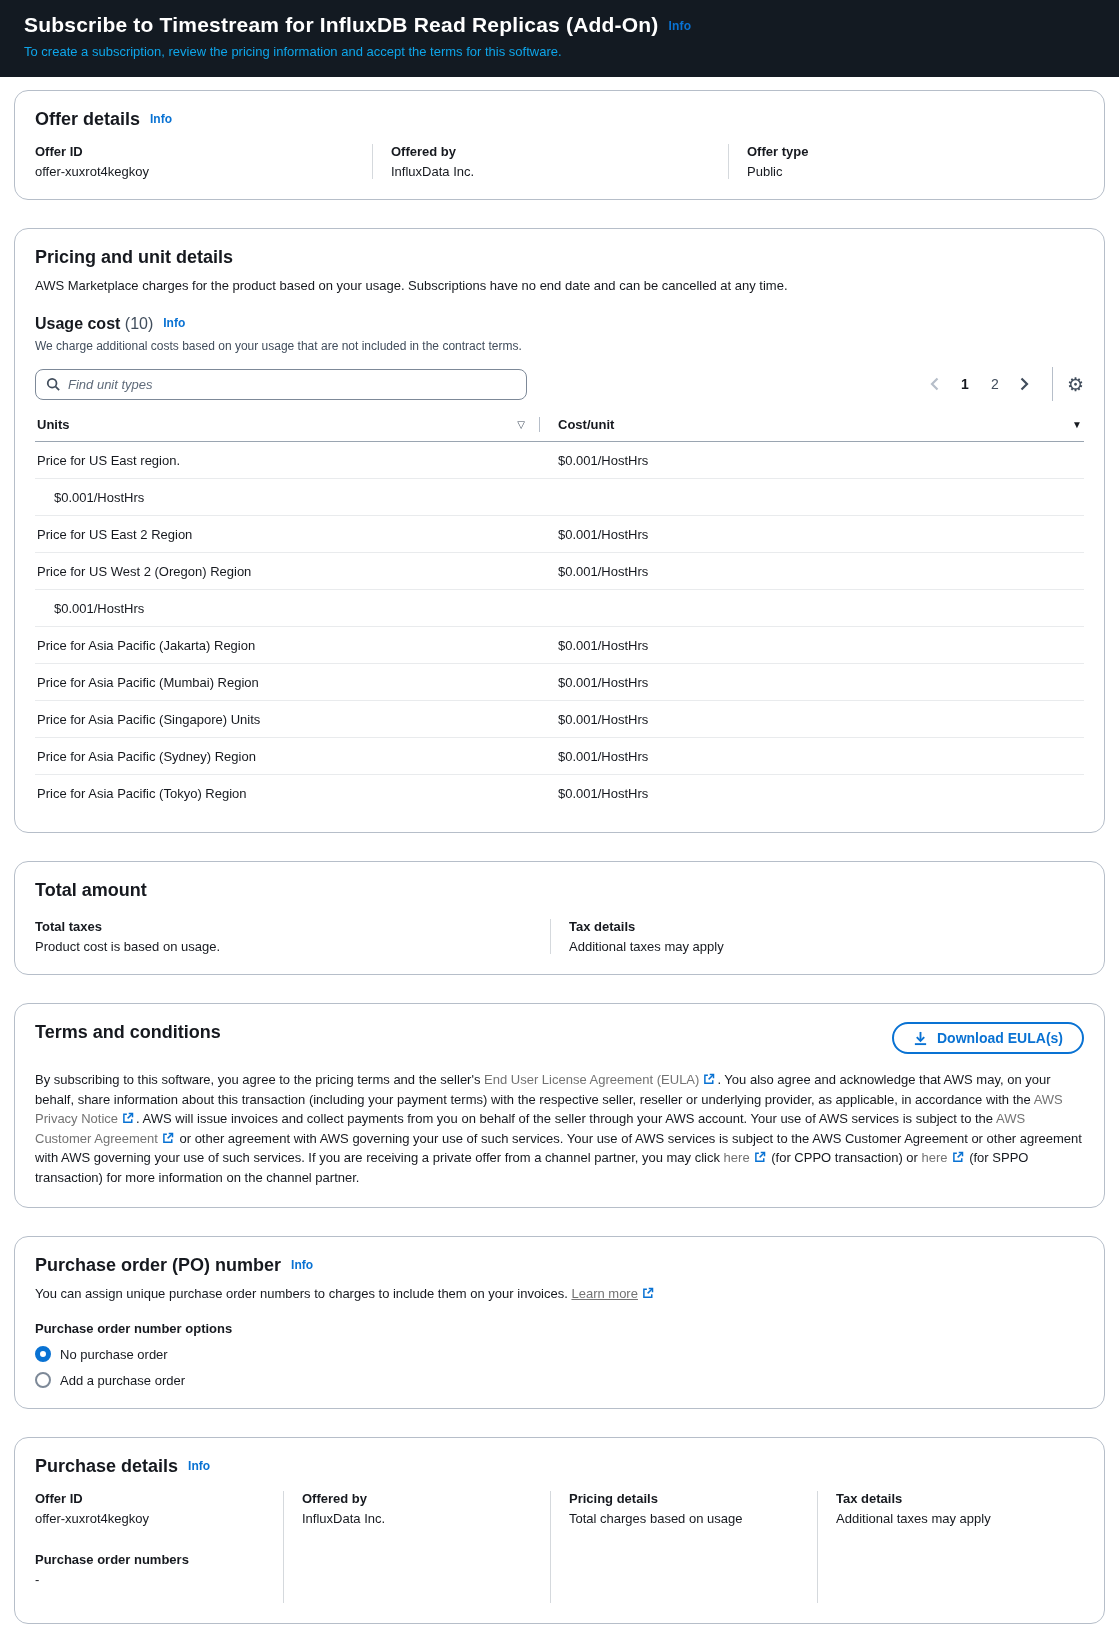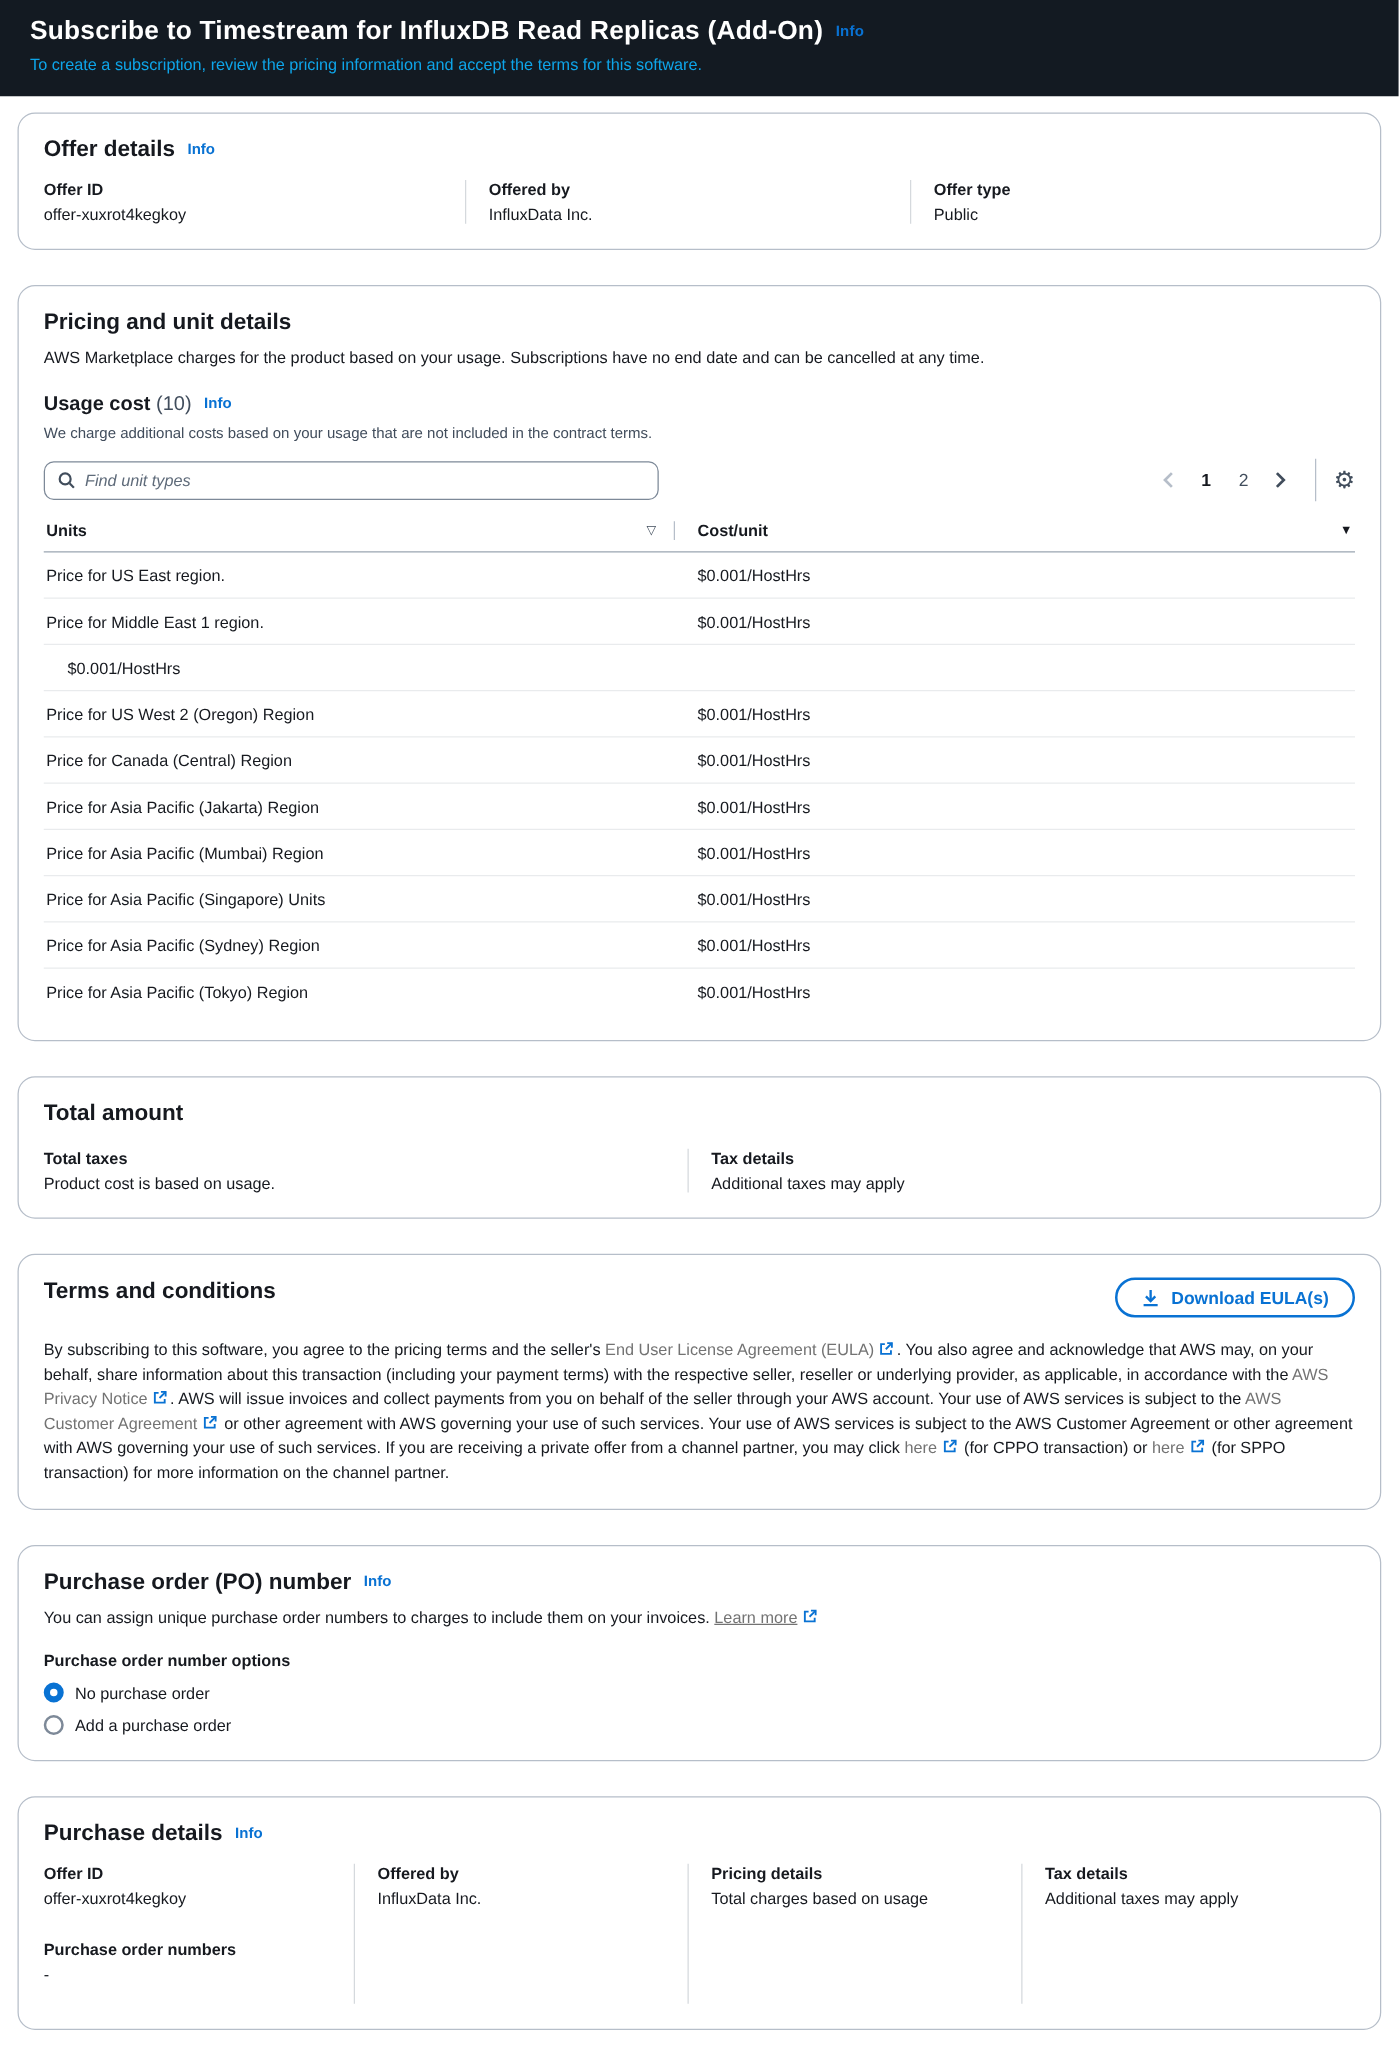--- a/index.html
+++ b/index.html
@@ -186,32 +186,31 @@
         <span>Cost/unit</span>
         <span class="sort-glyph-filled">▼</span>
       </div>
     </div>
 
     <div class="trow">
       <div class="td-units">Price for US East region.</div>
       <div class="td-cost">$0.001/HostHrs</div>
     </div>
     <div class="trow">
-      <div class="td-units">Price for Middle East 1 region.</div>
-      <div class="td-cost">$0.001/HostHrs</div>
-    </div>
-    <div class="trow">
+      <div class="td-cost">$0.001/HostHrs</div>
+    </div>
+    <div class="trow">
+      <div class="td-units">Price for US East 2 Region</div>
       <div class="td-cost">$0.001/HostHrs</div>
     </div>
     <div class="trow">
       <div class="td-units">Price for US West 2 (Oregon) Region</div>
       <div class="td-cost">$0.001/HostHrs</div>
     </div>
     <div class="trow">
-      <div class="td-units">Price for Canada (Central) Region</div>
       <div class="td-cost">$0.001/HostHrs</div>
     </div>
     <div class="trow">
       <div class="td-units">Price for Asia Pacific (Jakarta) Region</div>
       <div class="td-cost">$0.001/HostHrs</div>
     </div>
     <div class="trow">
       <div class="td-units">Price for Asia Pacific (Mumbai) Region</div>
       <div class="td-cost">$0.001/HostHrs</div>
     </div>

